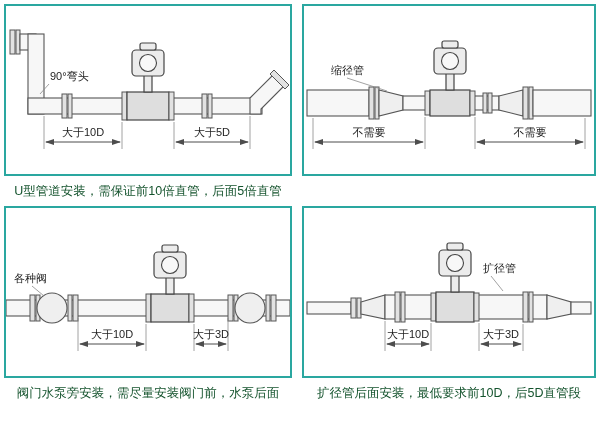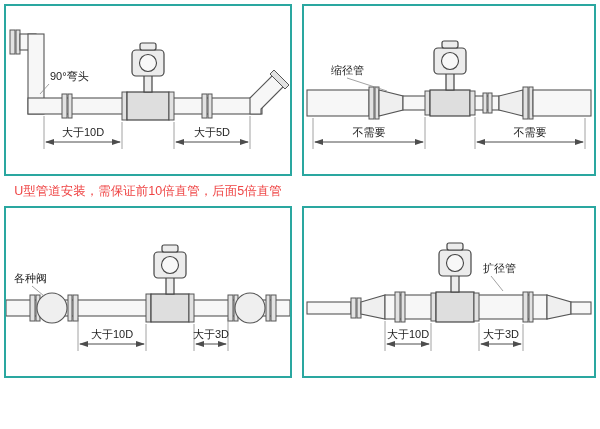--- a/index.html
+++ b/index.html
@@ -1,21 +1,21 @@
 <!DOCTYPE html>
 <html><head>
 <meta charset="utf-8">
 <style>
   html,body{margin:0;padding:0;background:#ffffff;}
   body{width:600px;height:429px;font-family:"Liberation Sans","DejaVu Sans",sans-serif;overflow:hidden;}
   .grid{display:grid;grid-template-columns:288px 294px;column-gap:10px;row-gap:6px;padding:4px;box-sizing:border-box;}
   .panel{display:flex;flex-direction:column;}
   .frame{border:2px solid #2aa7a0;background:#ffffff;height:168px;box-sizing:content-box;}
   .frame svg{display:block;}
-  .caption{text-align:center;font-size:12.5px;line-height:1.45;color:#ef4444;margin-top:6px;}
+  .caption{text-align:center;font-size:12.5px;line-height:1.45;color:#14532d;margin-top:6px;}
 
   
   svg .pipe{fill:#f7f7f7;stroke:#565656;stroke-width:1.1;}
   svg .cone{fill:#efefef;stroke:#565656;stroke-width:1.1;}
   svg .flange{fill:#e2e2e2;stroke:#565656;stroke-width:1;}
   svg .meter{fill:#dedede;stroke:#454545;stroke-width:1.2;}
   svg .trans{fill:#ececec;stroke:#454545;stroke-width:1.2;}
   svg .dial{fill:#f8f8f8;stroke:#454545;stroke-width:1.1;}
   svg .dim{stroke:#4d4d4d;stroke-width:1;}
   svg .ext{stroke:#8a8a8a;stroke-width:0.8;fill:none;}
@@ -188,20 +188,21 @@
             <text class="dimlbl" x="205" y="114">大于3D</text>
           </g>
           <g>
             <text class="lbl" x="8" y="58">各种阀</text>
             <line class="ext" x1="26" y1="62" x2="38" y2="72"></line>
           </g>
         </g>
       </svg>
     </div>
     <div class="caption">
+      <div>阀门水泵旁安装，需尽量安装阀门前，水泵后面</div>
     </div>
   </div>
 
   <div class="panel">
     <div class="frame">
       <svg width="100%" height="164" viewBox="0 0 284 164">
         <defs>
           <marker id="ar4" markerWidth="9" markerHeight="7" refX="8" refY="3" orient="auto-start-reverse">
               <path d="M0,0L9,3L0,6Z" fill="#4d4d4d"></path>
             </marker>
@@ -247,15 +248,16 @@
             <text class="dimlbl" x="101" y="114">大于10D</text>
             <text class="dimlbl" x="194" y="114">大于3D</text>
           </g>
           <g>
             <text class="lbl" x="176" y="48">扩径管</text>
             <line class="ext" x1="184" y1="52" x2="196" y2="67"></line>
           </g>
         </g>
       </svg>
     </div>
+    <div class="caption">扩径管后面安装，最低要求前10D，后5D直管段</div>
   </div>
 
 </div>
 
 </body></html>

